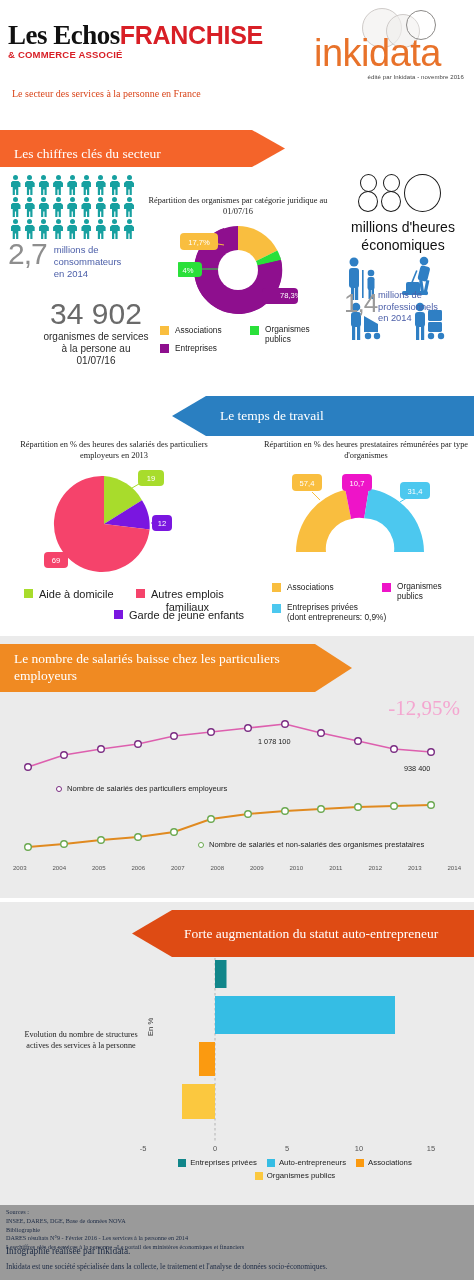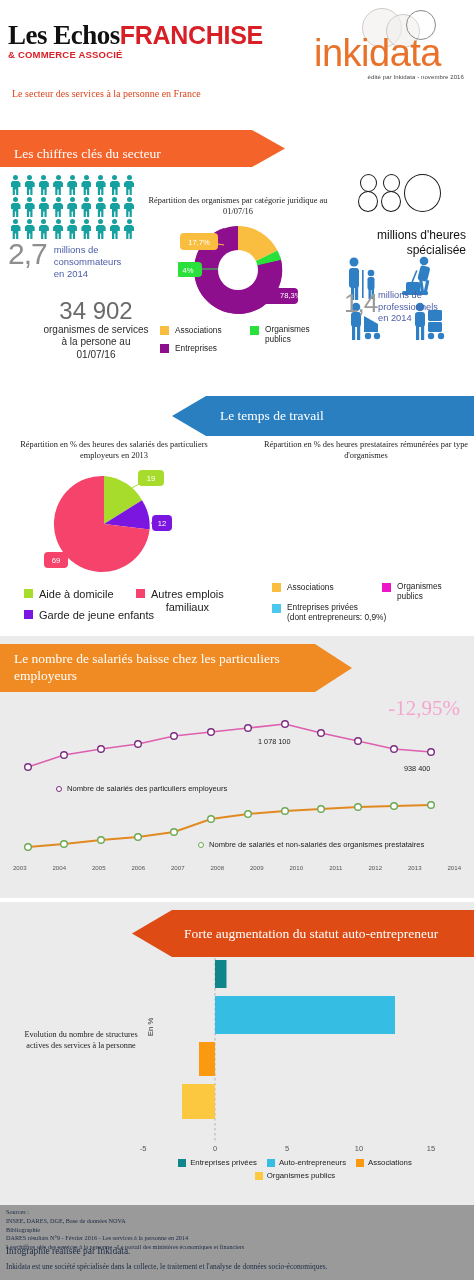--- a/index.html
+++ b/index.html
@@ -67,40 +67,40 @@
   .person { width:11px; height:20px; position:relative; }
   .person .head { position:absolute; left:3px; top:0; width:5px; height:5px; border-radius:50%; background:#17a0a0; }
   .person .body { position:absolute; left:0.5px; top:5.5px; width:10px; height:14.5px; background:#17a0a0;
                   clip-path: polygon(26% 0,74% 0,100% 18%,100% 44%,78% 44%,78% 100%,56% 100%,56% 62%,44% 62%,44% 100%,22% 100%,22% 44%,0 44%,0 18%); }
 
   .stat27 { position:absolute; left:8px; top:70px; display:flex; align-items:flex-start; }
   .stat27 .num { font-size:30px; color:#8e8e8e; font-weight:300; line-height:0.95; letter-spacing:-1px; }
   .stat27 .lbl { font-size:9.5px; color:#4b5ea8; line-height:1.25; margin-left:7px; margin-top:4px; }
 
   .stat34 { position:absolute; left:6px; top:128px; width:180px; text-align:center; }
-  .stat34 .num { font-size:24px; color:#6a6a6a; font-weight:300; letter-spacing:0px; line-height:1.05; }
+  .stat34 .num { font-size:30px; color:#6a6a6a; font-weight:300; letter-spacing:0px; line-height:1.05; }
   .stat34 .lbl { font-size:10px; color:#2b2b2b; line-height:1.22; margin-top:1px; }
 
   .donut1-title { position:absolute; left:148px; top:26px; width:180px; text-align:center;
                   font-family:"Liberation Serif", serif; font-size:8.4px; color:#222; line-height:1.3; }
   .donut1-wrap { position:absolute; left:178px; top:52px; width:120px; height:102px; }
   .legend1 { position:absolute; left:160px; top:155px; width:180px; font-size:8.3px; color:#222; }
   .lg-row { display:flex; align-items:flex-start; margin-bottom:5px; }
   .lg-sw { width:9px; height:9px; flex:none; margin-right:6px; margin-top:0.5px; }
   .lg-col2 { position:absolute; left:90px; top:0; }
 
   .stat880 { position:absolute; left:340px; top:2px; width:126px; text-align:center; }
   .stat880 .circles { position:relative; height:42px; }
   .stat880 .c { position:absolute; border:1.4px solid #1a1a1a; border-radius:50%; }
   .stat880 .c8a { width:17px; height:18px; left:20px; top:2px; }
   .stat880 .c8b { width:20px; height:21px; left:18px; top:19px; }
   .stat880 .c8c { width:17px; height:18px; left:43px; top:2px; }
   .stat880 .c8d { width:20px; height:21px; left:41px; top:19px; }
   .stat880 .c0  { width:37px; height:38px; left:64px; top:2px; }
-  .stat880 .lbl { font-size:12px; color:#111; line-height:1.25; margin-top:14px;text-align:right; }
+  .stat880 .lbl { font-size:14px; color:#111; line-height:1.25; margin-top:5px; }
 
   .stat14 { position:absolute; left:340px; top:86px; width:130px; height:86px; }
   .stat14 .num { position:absolute; left:4px; top:32px; font-size:26px; color:#9a9a9a; font-weight:300; letter-spacing:-1px; }
   .stat14 .lbl { position:absolute; left:38px; top:34px; font-size:9.3px; color:#4b5ea8; line-height:1.25; }
 
   
   #sec2 { position:absolute; left:0; top:440px; width:474px; height:196px; }
   .pie-title { position:absolute; top:0; text-align:center; font-family:"Liberation Serif", serif;
                font-size:8.4px; color:#222; line-height:1.3; }
   #pt-left { left:4px; width:220px; }
@@ -365,21 +365,21 @@
     <div class="stat880">
       <div class="circles">
         <div class="c c8a"></div>
           <div class="c c8b"></div>
         <div class="c c8c"></div>
           <div class="c c8d"></div>
         <div class="c c0"></div>
       </div>
       <div class="lbl">
         <div>millions d'heures</div>
-        <div>spécialisée</div>
+        <div>économiques</div>
       </div>
     </div>
 
     <div class="stat14">
       <svg width="130" height="86" viewBox="0 0 130 86">
         <g fill="#2f7fc4">
           <circle cx="14" cy="6" r="4.5"></circle>
             <rect x="9" y="12" width="10" height="20" rx="3"></rect>
           <rect x="11" y="30" width="3.2" height="14"></rect>
             <rect x="15" y="30" width="3.2" height="14"></rect>
@@ -464,26 +464,51 @@
       <div style="position:relative;height:16px;">
         <div class="lg-row">
           <span class="lg-sw" style="background:#a8dc2c"></span>
           <span>Aide à domicile</span>
         </div>
         <div class="lg-row" style="position:absolute;left:112px;top:0;text-align:center;">
           <span class="lg-sw" style="background:#f5436b"></span>
           <span style="line-height:1.15">Autres emplois<br>familiaux</span>
         </div>
       </div>
-      <div class="lg-row" style="margin-top:5px;">
+      <div class="lg-row" style="margin-top:5px;justify-content:flex-end;">
         <span class="lg-sw" style="background:#7a16e0"></span>
         <span>Garde de jeune enfants</span>
       </div>
     </div>
 
+    <div class="halfd-wrap">
+      <svg width="160" height="86" viewBox="0 0 160 86">
+
+        <path d="M 16 80 A 64 64 0 0 1 65.3 17.7 L 71.1 47.0 A 30 30 0 0 0 46 80 Z" fill="#f9be3f"></path>
+
+        <path d="M 65.3 17.7 A 64 64 0 0 1 88.9 16.8 L 84.2 46.2 A 30 30 0 0 0 71.1 47.0 Z" fill="#ee14c8"></path>
+
+        <path d="M 88.9 16.8 A 64 64 0 0 1 144 80 L 114 80 A 30 30 0 0 0 84.2 46.2 Z" fill="#4cc8ef"></path>
+        <path d="M 40 28 L 32 20" stroke="#f9be3f" stroke-width="1" fill="none"></path>
+        <path d="M 78 16 L 78 8" stroke="#ee14c8" stroke-width="1" fill="none"></path>
+        <path d="M 120 30 L 130 24" stroke="#4cc8ef" stroke-width="1" fill="none"></path>
+        <g>
+          <path d="M16 2 h22 a4 4 0 0 1 4 4 v9 a4 4 0 0 1 -4 4 h-22 a4 4 0 0 1 -4 -4 v-9 a4 4 0 0 1 4 -4 z" fill="#f9be3f"></path>
+          <text class="callout" x="27" y="14" text-anchor="middle">57,4</text>
+        </g>
+        <g>
+          <path d="M66 -12 h22 a4 4 0 0 1 4 4 v9 a4 4 0 0 1 -4 4 h-22 a4 4 0 0 1 -4 -4 v-9 a4 4 0 0 1 4 -4 z" fill="#ee14c8" transform="translate(0,14)"></path>
+          <text class="callout" x="77" y="14" text-anchor="middle">10,7</text>
+        </g>
+        <g>
+          <path d="M124 10 h22 a4 4 0 0 1 4 4 v9 a4 4 0 0 1 -4 4 h-22 a4 4 0 0 1 -4 -4 v-9 a4 4 0 0 1 4 -4 z" fill="#4cc8ef"></path>
+          <text class="callout" x="135" y="22" text-anchor="middle">31,4</text>
+        </g>
+      </svg>
+    </div>
 
     <div class="legend3">
       <div style="position:relative;height:16px;">
         <div class="lg-row">
           <span class="lg-sw" style="background:#f9be3f"></span>
           <span>Associations</span>
         </div>
         <div class="lg-row" style="position:absolute;left:110px;top:0;">
           <span class="lg-sw" style="background:#ee14c8"></span>
           <span style="line-height:1.15">Organismes<br>publics</span>

